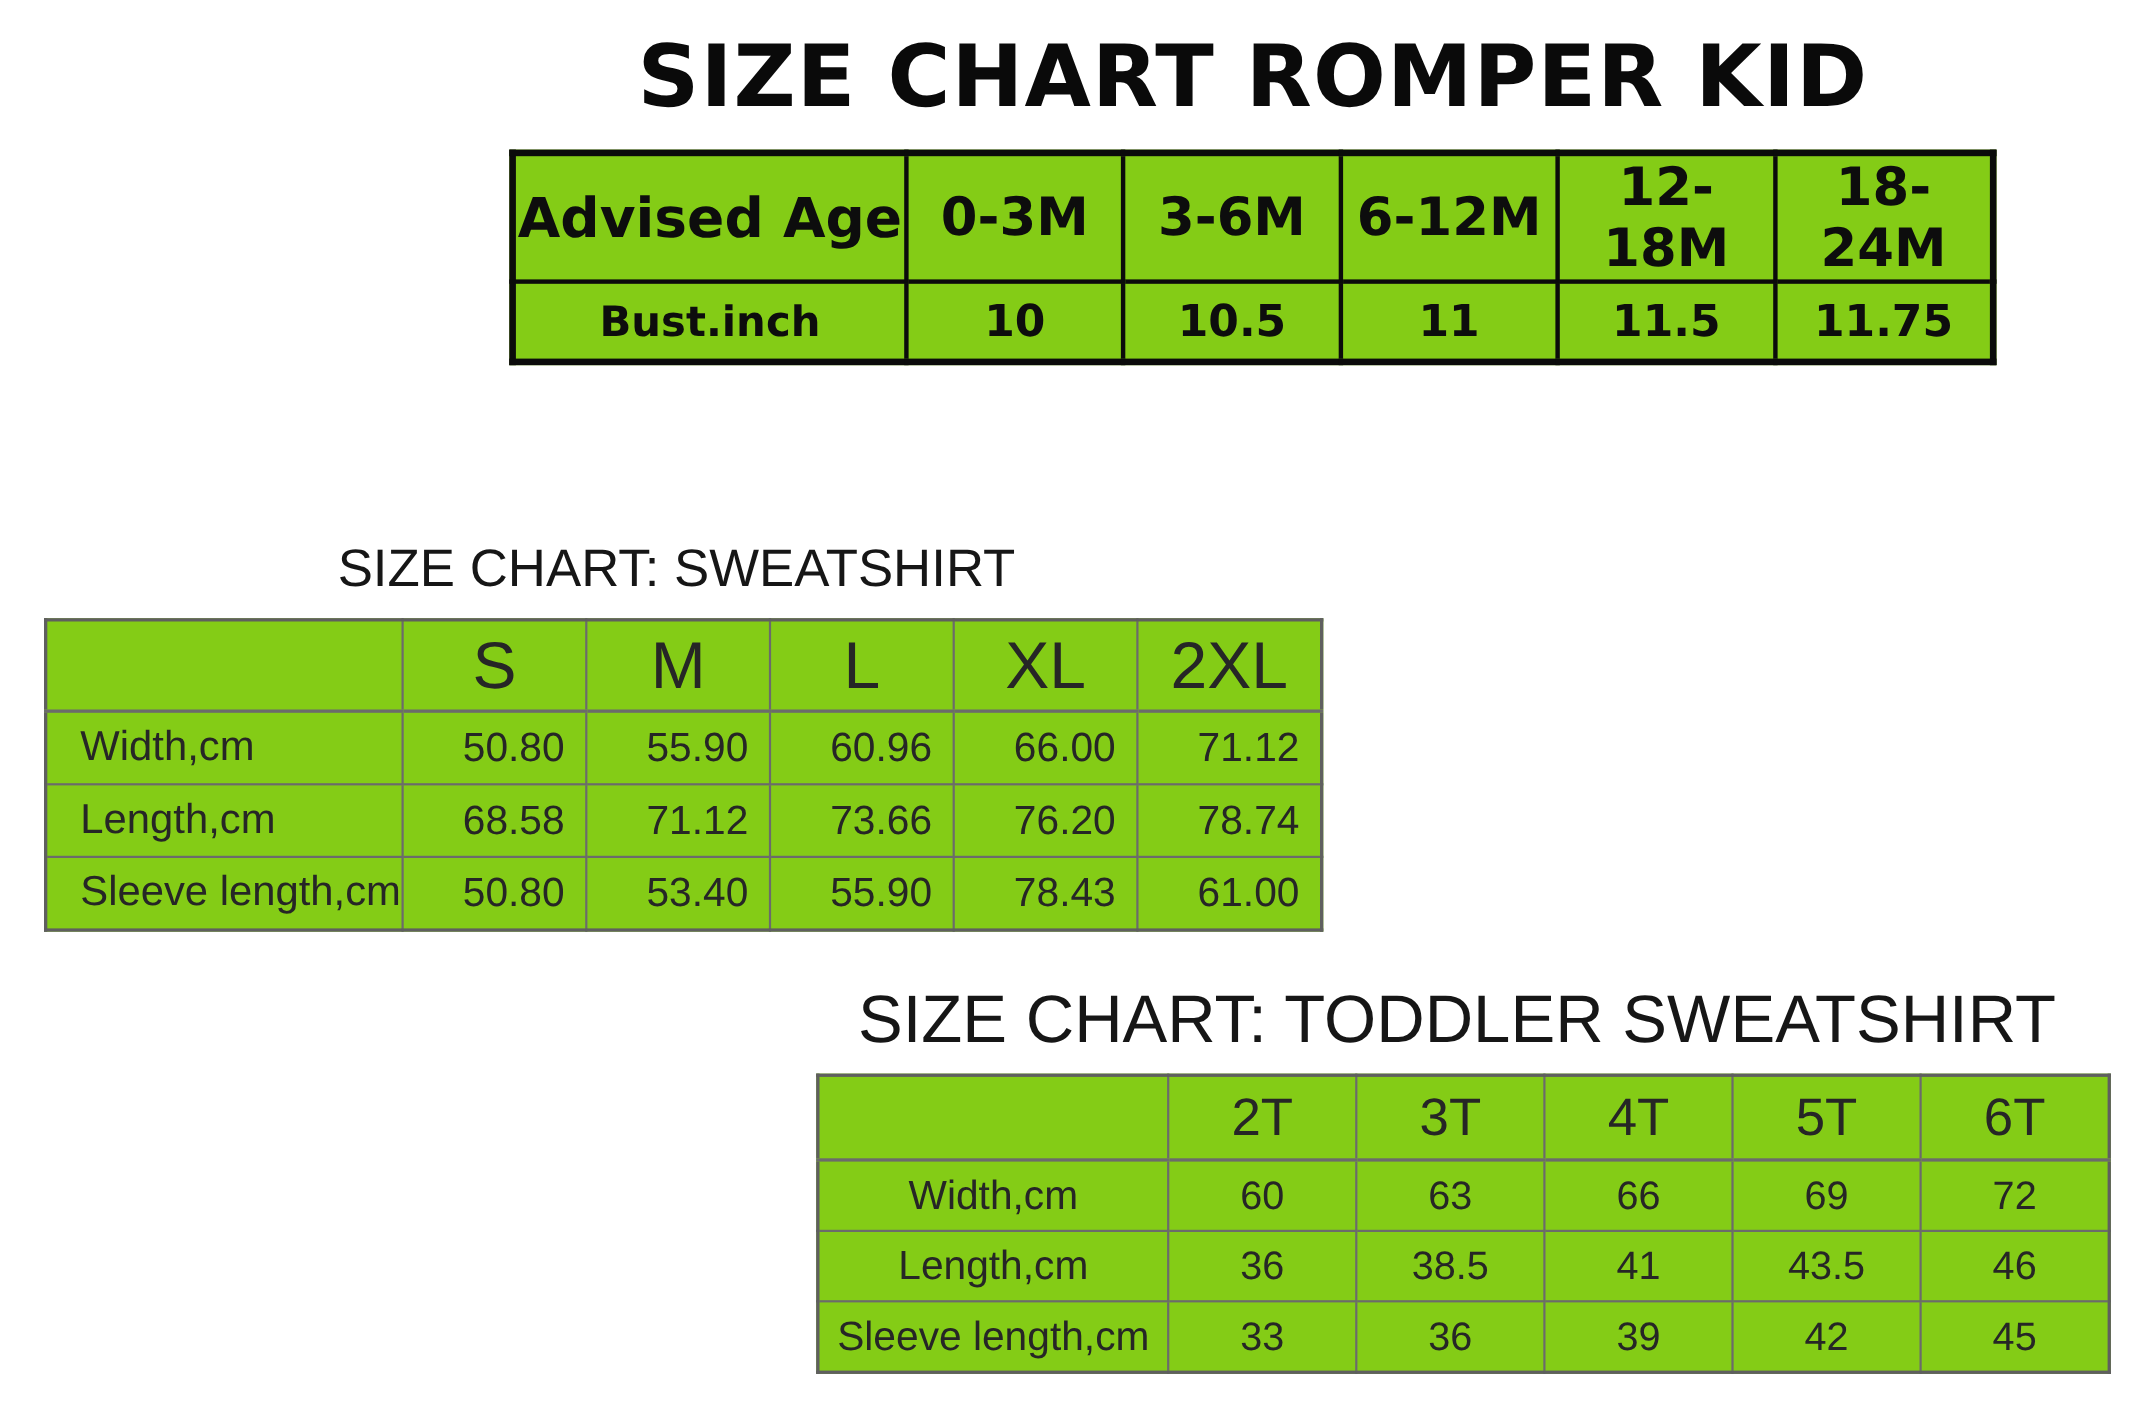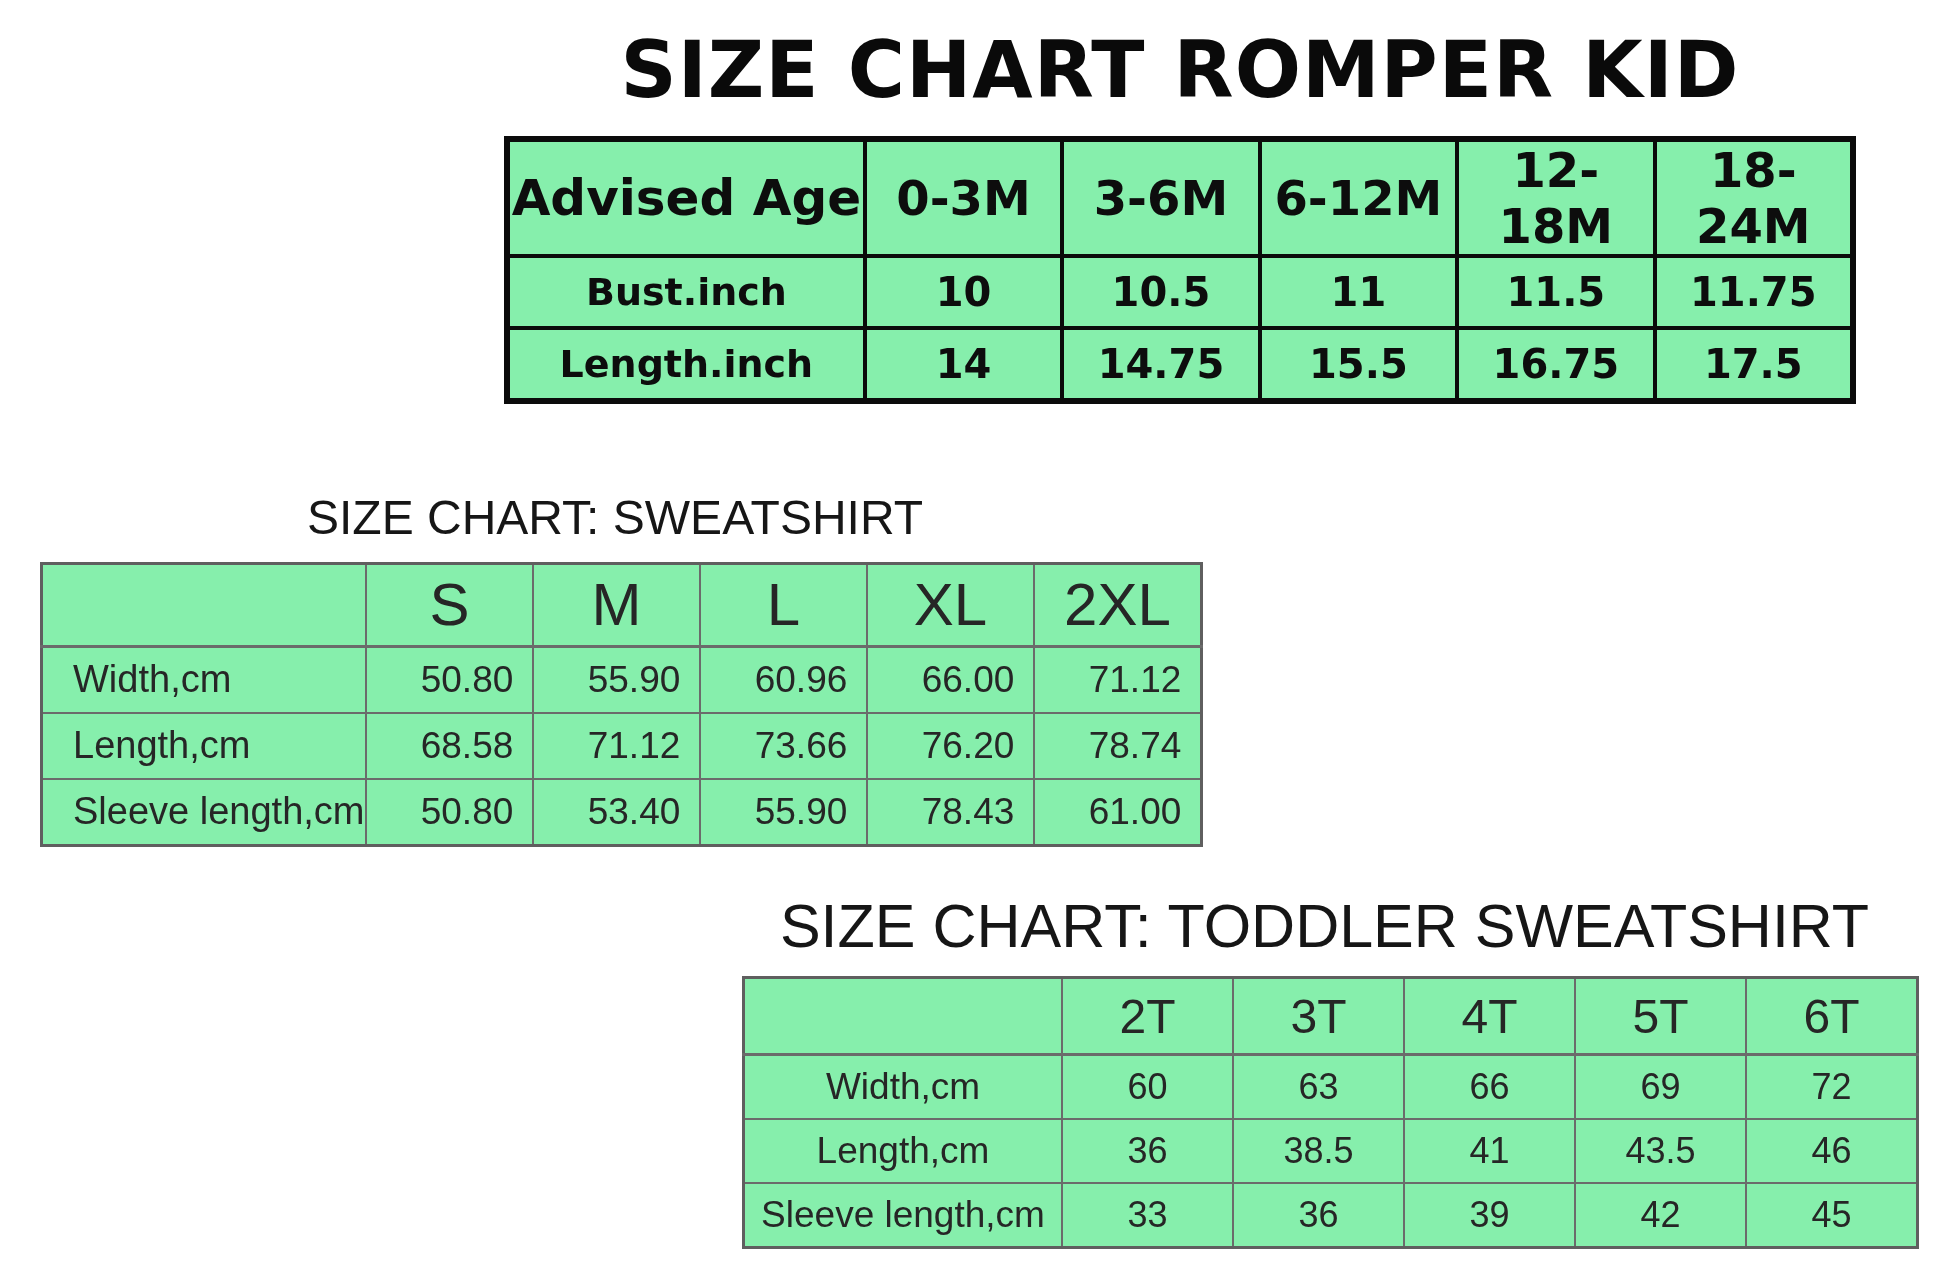--- a/index.html
+++ b/index.html
@@ -7,27 +7,27 @@
     position:relative;
     width:1946px;height:1280px;
     background:#ffffff;
     overflow:hidden;
     font-family:"Liberation Sans", "DejaVu Sans", sans-serif;
     color:#1a1a1a;
   }
   .chart-section{position:absolute;}
 
   
-  #romper-section{left:504px;top:26px;width:1352px;font-family:"DejaVu Sans",sans-serif;}
+  #romper-section{left:463px;top:26px;width:1352px;font-family:"DejaVu Sans",sans-serif;}
   .title-romper{
     margin:0 0 20px 0;
     font-size:78px;line-height:1.15;font-weight:bold;
     letter-spacing:1px;text-align:center;color:#0a0a0a;white-space:nowrap;
   }
-  table.sizes{border-collapse:collapse;width:100%;table-layout:fixed;background:#86efac;}
+  table.sizes{border-collapse:collapse;width:100%;table-layout:fixed;background:#84cc16;}
   .romper{border:6px solid #0b0b0b;}
   .romper th,.romper td{
     border:4px solid #0b0b0b;text-align:center;vertical-align:middle;
     font-weight:bold;color:#0d0d0d;padding:0;
   }
   .romper thead th{height:86px;font-size:48px;}
   .romper thead th.c-label{font-size:50px;}
   .romper tbody td{height:68px;font-size:40px;}
   .romper tbody td.row-label{font-size:38px;}
   .romper .c-label{width:352px;}
@@ -84,28 +84,20 @@
           </tr>
         </thead>
         <tbody>
           <tr>
             <td class="row-label">Bust.inch</td>
             <td class="val">10</td>
             <td class="val">10.5</td>
             <td class="val">11</td>
             <td class="val">11.5</td>
             <td class="val">11.75</td>
-          </tr>
-          <tr>
-            <td class="row-label">Length.inch</td>
-            <td class="val">14</td>
-            <td class="val">14.75</td>
-            <td class="val">15.5</td>
-            <td class="val">16.75</td>
-            <td class="val">17.5</td>
           </tr>
         </tbody>
       </table>
   </section>
 
   <section class="chart-section" id="sweatshirt-section">
     <h2 class="title-gray">SIZE CHART: SWEATSHIRT</h2>
     <table class="sizes gray sweat">
         <thead>
           <tr>

